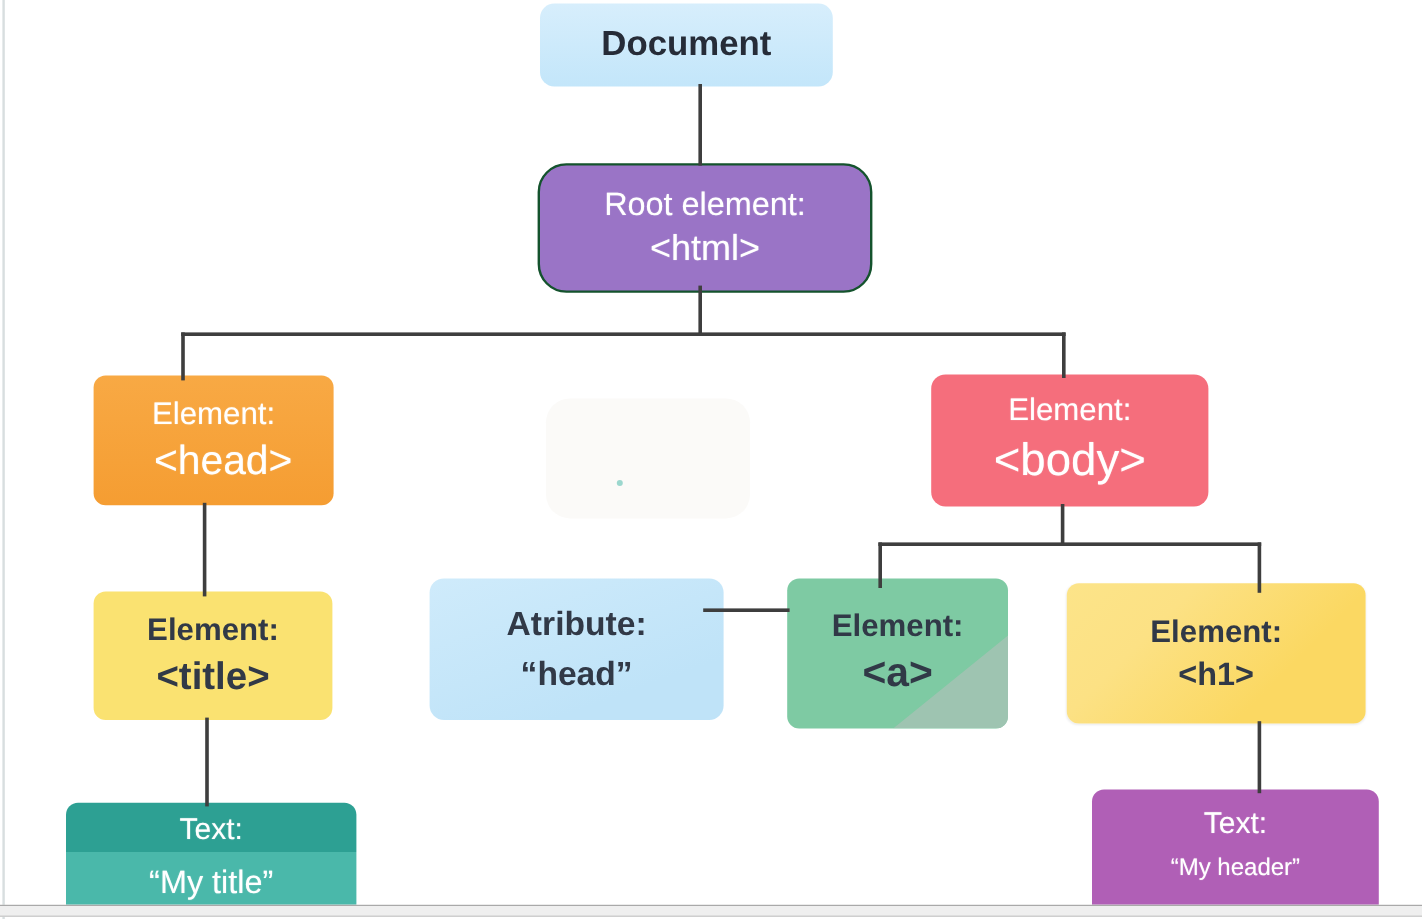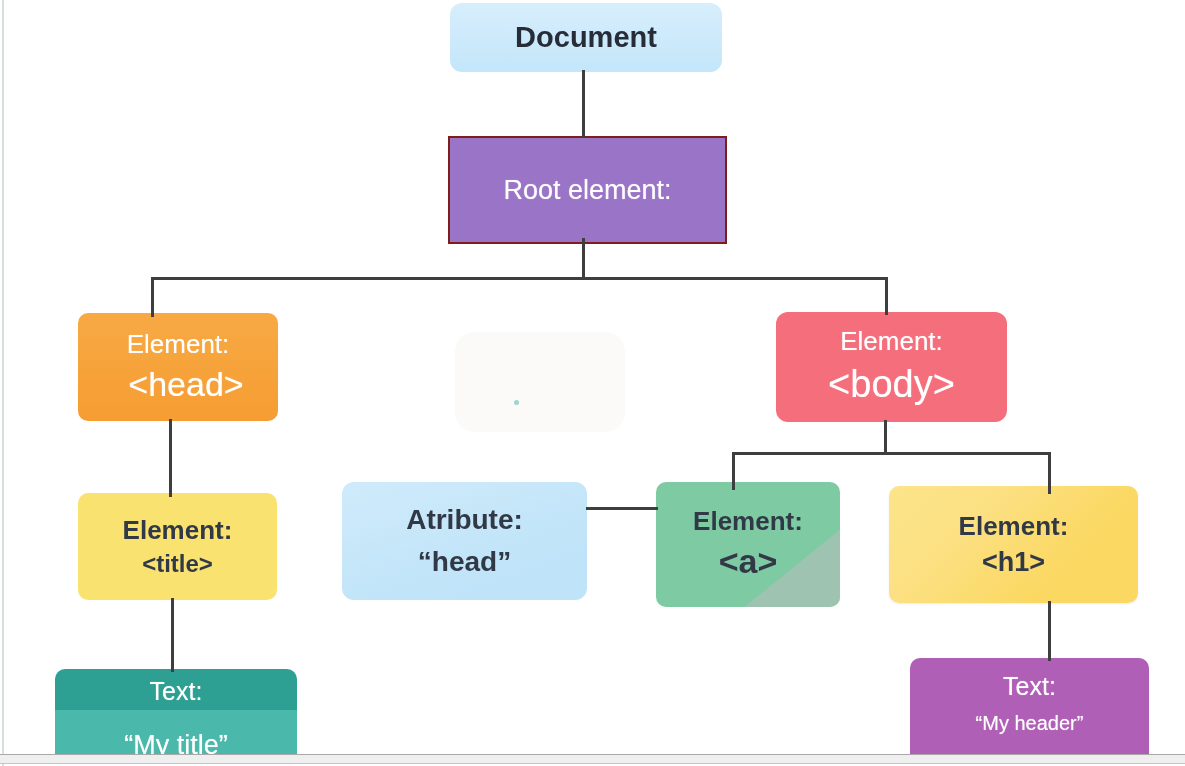--- a/index.html
+++ b/index.html
@@ -12,55 +12,55 @@
   .node {
     position:absolute; z-index:2;
     display:flex; flex-direction:column; align-items:center; justify-content:center;
     text-align:center; border-radius:10px; line-height:1.35;
   }
   .node .l1, .node .l2 { display:block; white-space:nowrap; }
   .white-text { color:#ffffff; text-shadow:0 0 1px rgba(255,255,255,0.55); }
   .dark-text  { color:#313947; font-weight:bold; }
 
   #n-document {
-    left:450px; top:3px; width:272px; height:69px;
+    left:450px; top:3px; width:244px; height:69px;
     background:linear-gradient(180deg,#d7eefc 0%,#c3e6fa 100%);
     border-radius:12px; color:#262c38; font-weight:bold; font-size:29px;
   }
   #n-root {
     left:448px; top:136px; width:275px; height:104px;
-    background:#9a74c6; border:2px solid #7f1d1d; border-radius:0;
+    background:#9a74c6; border:2px solid #14532d; border-radius:24px;
     font-size:27px;
   }
   #n-root .l2 { font-size:30px; }
   #n-head {
     left:78px; top:313px; width:200px; height:108px;
     background:linear-gradient(180deg,#f8a944 0%,#f59d32 100%);
     font-size:26px;
   }
   #n-head .l2 { font-size:34px;margin-left:16px; }
   #n-body {
     left:776px; top:312px; width:231px; height:110px;
     background:#f56e7c; border-radius:12px; font-size:26px;
   }
   #n-body .l2 { font-size:38px; }
   #n-title {
     left:78px; top:493px; width:199px; height:107px;
     background:#fae271; font-size:26px;
   }
-  #n-title .l2 { font-size:24px; }
+  #n-title .l2 { font-size:32px; }
   #n-mytitle {
     left:55px; top:669px; width:242px; height:85px;
     background:linear-gradient(180deg,#2da093 0px,#2da093 41px,#4ab8aa 41px);
     border-radius:10px 10px 0 0; font-size:25px;
     justify-content:flex-start; padding-top:6px; box-sizing:border-box;
   }
-  #n-mytitle .l2 { font-size:27px; margin-top:18px; }
+  #n-mytitle .l2 { font-size:27px; margin-top:8px; }
   #n-atribute {
-    left:342px; top:482px; width:245px; height:118px;
+    left:358px; top:482px; width:245px; height:118px;
     background:linear-gradient(160deg,#cfebfb 0%,#bfe3f8 75%);
     border-radius:12px; font-size:28px; line-height:1.5;
   }
   #n-a {
     left:656px; top:482px; width:184px; height:125px;
     background:#7ecaa3; font-size:26px; overflow:hidden; position:absolute;
   }
   #n-a::after {
     content:""; position:absolute; inset:0;
     background:#a9c2b6; opacity:0.75;
@@ -135,20 +135,21 @@
   <div class="conn" id="c-h1-drop"></div>
   <div class="conn" id="c-attr-a"></div>
   <div class="conn" id="c-h1-text"></div>
 
   <div class="node" id="n-document">
     <span class="l1">Document</span>
   </div>
 
   <div class="node white-text" id="n-root">
     <span class="l1">Root element:</span>
+    <span class="l2">&lt;html&gt;</span>
   </div>
 
   <div class="node white-text" id="n-head">
     <span class="l1">Element:</span>
     <span class="l2">&lt;head&gt;</span>
   </div>
 
   <div class="node white-text" id="n-body">
     <span class="l1">Element:</span>
     <span class="l2">&lt;body&gt;</span>

